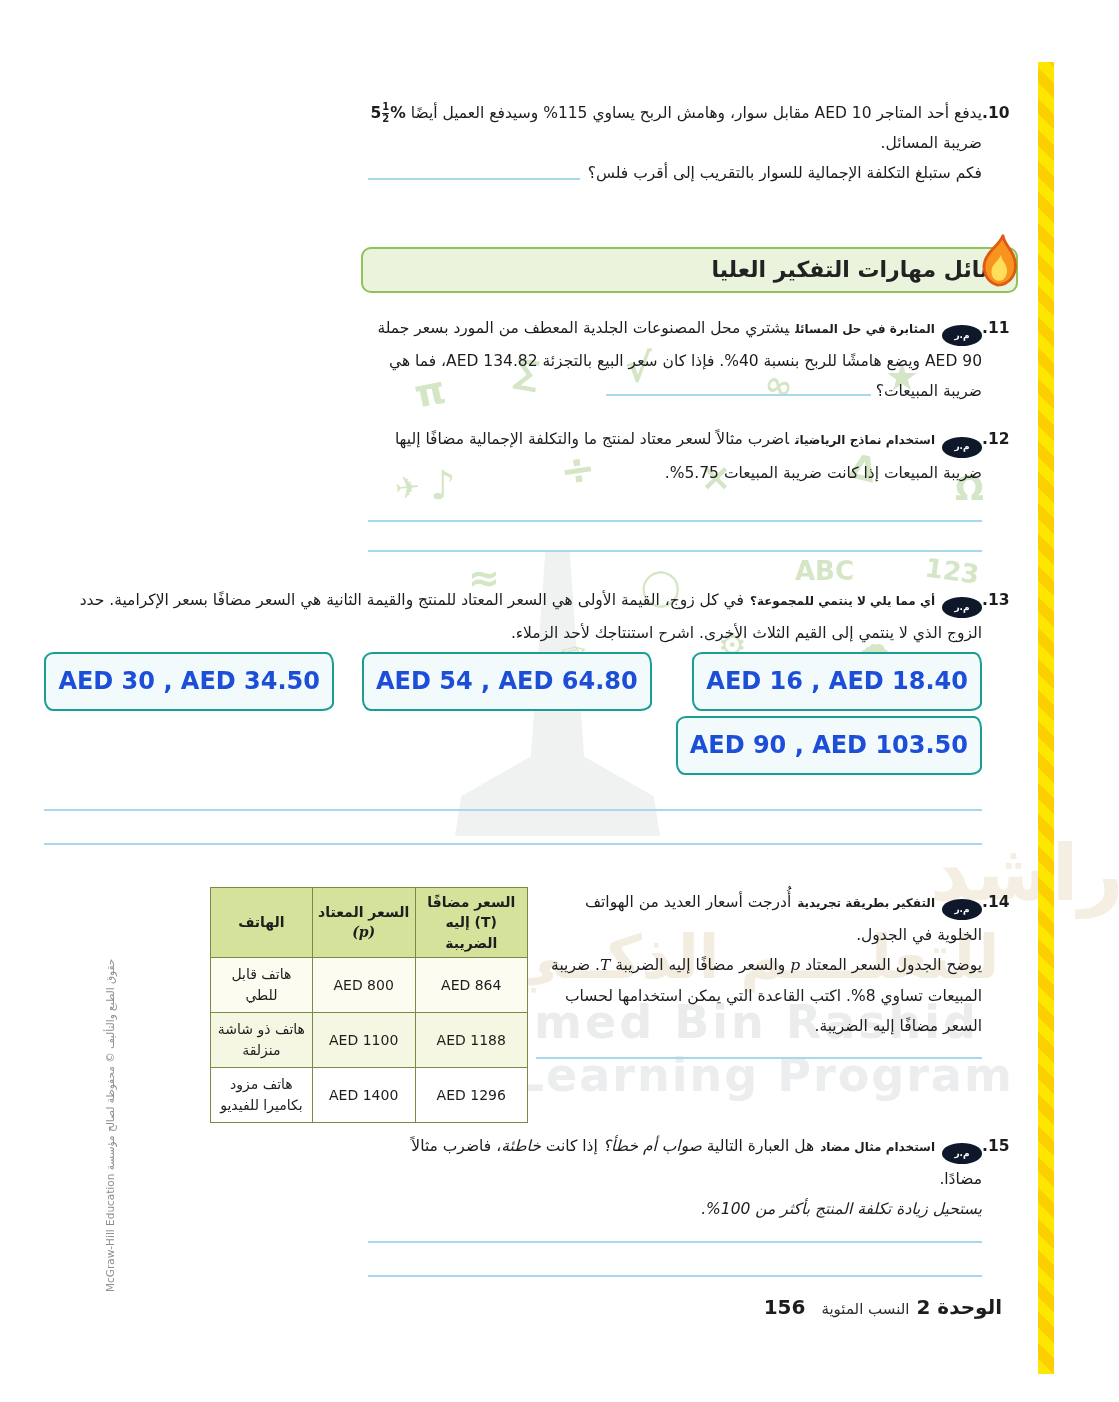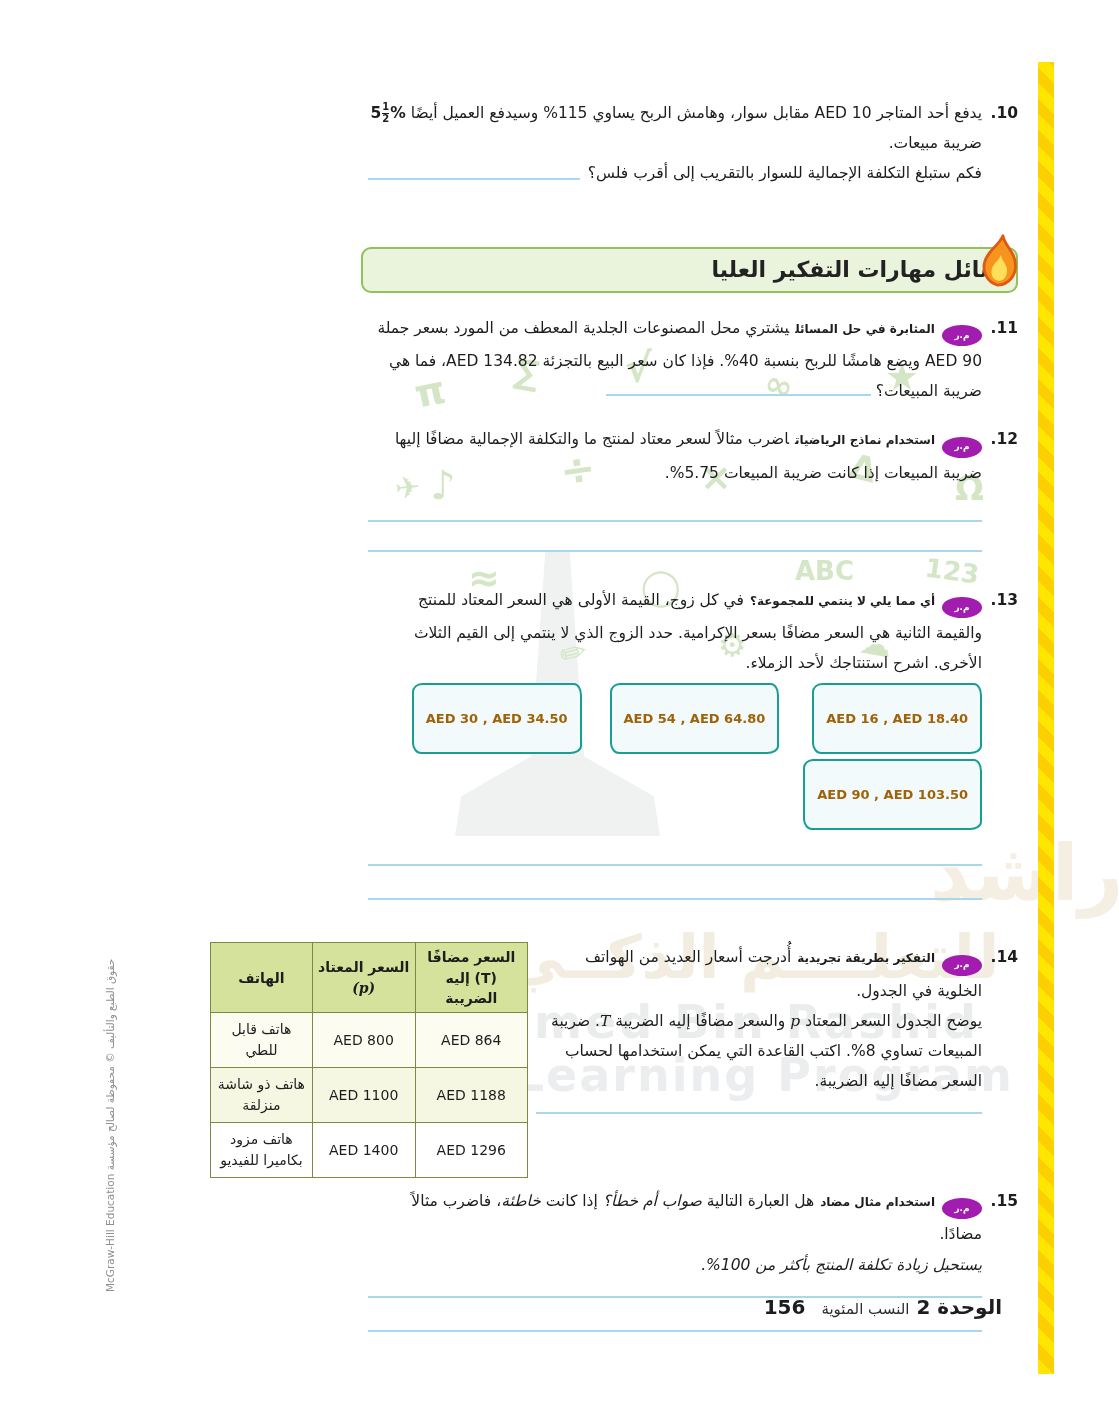--- a/index.html
+++ b/index.html
@@ -37,25 +37,25 @@
               background:repeating-linear-gradient(45deg,#ffe600 0 11px,#fccf00 11px 22px);}
   .copyright{position:absolute;left:104px;top:1292px;transform:rotate(-90deg);transform-origin:0 0;
              direction:rtl;font-size:10.5px;color:#8f8f8f;white-space:nowrap;z-index:1;}
   .footer{position:absolute;right:117px;top:1295px;direction:rtl;display:flex;align-items:baseline;z-index:1;}
   .f-unit{font-weight:bold;font-size:20px;}
   .f-title{font-size:15px;margin-right:7px;color:#2c2c2c;}
   .f-page{font-size:20px;font-weight:bold;margin-right:16px;}
   
   .content{position:absolute;right:101px;top:0;width:808px;direction:rtl;z-index:1;padding-top:98px;}
   .prob{width:650px;display:flex;font-size:15.5px;line-height:1.95;}
-  .num{flex:0 0 36px;font-weight:bold;text-align:right;}
+  .num{flex:0 0 36px;font-weight:bold;text-align:left;}
   .ptext{flex:1;}
   .ptitle{font-size:12px;margin-left:6px;}
   .mp{display:inline-flex;align-items:center;justify-content:center;width:40px;height:21px;border-radius:50%;
-      background:#a21caf;color:#fff;font-size:9px;font-weight:bold;vertical-align:-5px;margin-left:7px;flex-shrink:0;}
+      background:#0f172a;color:#fff;font-size:9px;font-weight:bold;vertical-align:-5px;margin-left:7px;flex-shrink:0;}
   .ital{font-style:italic;}
   .var{font-style:italic;font-family:"DejaVu Serif",serif;}
   .ans{border-bottom:2.5px solid #a9d7eb;height:2px;}
   .ans-inline{display:inline-block;width:265px;border-bottom:2.5px solid #a9d7eb;}
   .q-flex{display:flex;}
   .q-flex .grow{flex:1;border-bottom:2.5px solid #a9d7eb;margin-bottom:9px;margin-right:8px;}
   .mixed{direction:ltr;unicode-bidi:isolate;display:inline-flex;align-items:center;font-weight:bold;}
   .frac{display:inline-flex;flex-direction:column;font-size:10px;line-height:1.05;text-align:center;
         vertical-align:middle;margin:0 1px;font-weight:bold;}
   .frac .den{border-top:1.2px solid #1d1d1d;}
@@ -72,22 +72,22 @@
   .p13{margin-top:33px;}
   .sec14{margin-top:42px;display:flex;width:808px;}
   .p15{margin-top:8px;}
   .l-mt30{margin-top:30px;}
   .l-mt26{margin-top:26px;}
   .l-mt14{margin-top:14px;}
   .l-mt32{margin-top:32px;}
   
   .pairs{display:flex;margin-top:4px;align-items:flex-start;}
   .pair-box{direction:ltr;unicode-bidi:isolate;border:2.5px solid #189e94;background:#f2fafc;
-            border-radius:10px 8px 12px 9px / 9px 12px 8px 11px;padding:21px 12px;
-            font-size:13px;font-weight:600;color:#a16207;white-space:nowrap;}
+            border-radius:10px 8px 12px 9px / 9px 12px 8px 11px;padding:4px 12px;
+            font-size:24px;font-weight:600;color:#1d4ed8;white-space:nowrap;}
   .col-a{display:flex;flex-direction:column;align-items:flex-start;gap:5px;margin-left:24px;}
   .box2w{margin-left:28px;}
   
   .s14-content{width:482px;}
   .s14-table{width:318px;margin-right:8px;}
   table.phones{border-collapse:collapse;direction:ltr;width:318px;}
   table.phones th,table.phones td{border:1.6px solid #7a8a45;text-align:center;padding:4px 4px;}
   table.phones th{background:#d5e29b;font-size:14px;line-height:1.45;font-weight:bold;direction:rtl;}
   table.phones td{font-size:14px;}
   td.phone-name{direction:rtl;font-size:13.5px;line-height:1.5;width:96px;}
@@ -133,21 +133,21 @@
     <div class="prob p10">
       <span class="num">10.</span>
       <div class="ptext">
         <span>يدفع أحد المتاجر AED 10 مقابل سوار، وهامش الربح يساوي 115% وسيدفع العميل أيضًا </span><span class="mixed">
             <span>5</span>
             <span class="frac">
               <span class="nume">1</span>
               <span class="den">2</span>
             </span>
             <span>%</span>
-          </span><span> ضريبة مبيعات.</span>
+          </span><span> ضريبة المسائل.</span>
         <div class="q-flex">
           <span>فكم ستبلغ التكلفة الإجمالية للسوار بالتقريب إلى أقرب فلس؟</span>
           <span class="grow"></span>
         </div>
       </div>
     </div>
 
     <div class="banner">
       <span class="banner-title">مسائل مهارات التفكير العليا</span>
       <svg class="flame" viewBox="0 0 40 48">

